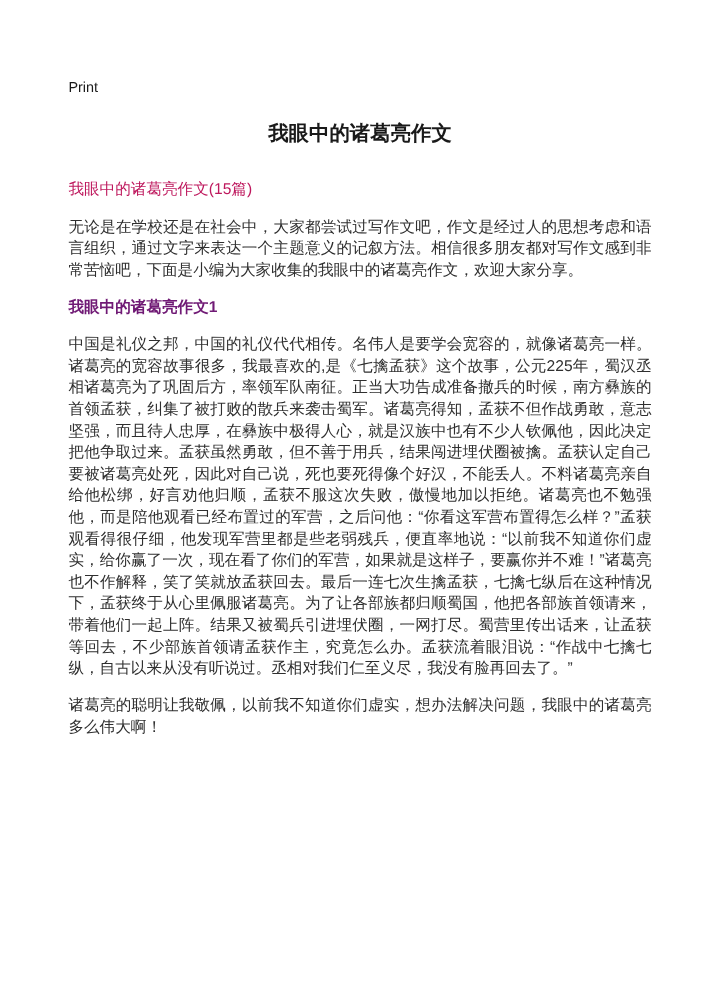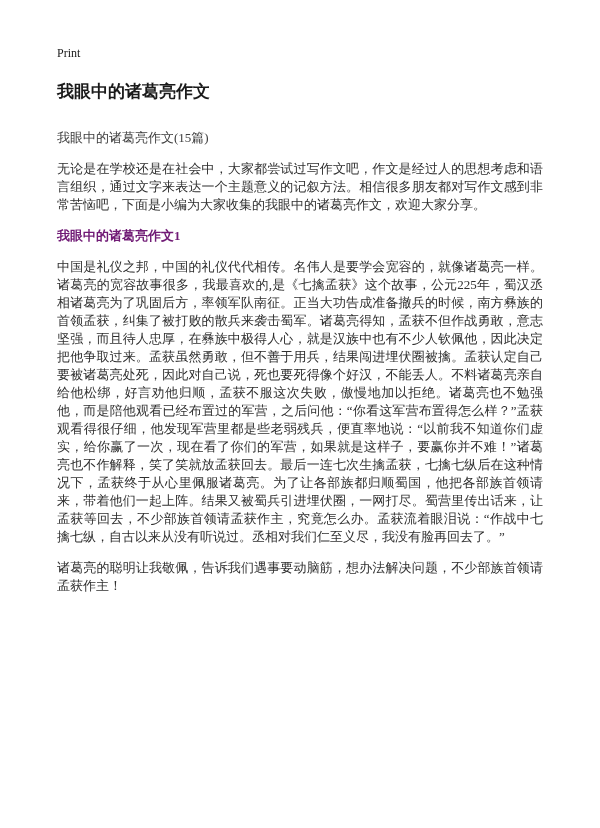--- a/index.html
+++ b/index.html
@@ -7,42 +7,42 @@
   body {
     width: 600px;
     height: 828px;
     background: #ffffff;
     overflow: hidden;
     font-family: "Liberation Sans", "DejaVu Sans", sans-serif;
   }
   .page {
     width: 100%;
     height: 100%;
-    padding: 46px 57px 30px 57px;
+    padding: 66px 57px 30px 57px;
     color: #2f2f2f;
-    font-family: Liberation Serif, serif;
   }
   .print-label {
     font-size: 12px;
     line-height: 14px;
     margin: 0 0 20px 0;
     color: #1a1a1a;
     cursor: pointer;
   }
   .doc-title {
     font-size: 17px;
     font-weight: 700;
+    text-align: center;
     margin: 0 0 26px 0;
     color: #1a1a1a;
   }
   .doc-subtitle {
     font-size: 13px;
     line-height: 18px;
     margin: 0 0 13px 0;
-    color: #404040;
+    color: #be185d;
   }
   .para {
     font-size: 13px;
     line-height: 18px;
     text-align: justify;
     margin: 0 0 13px 0;
     color: #2f2f2f;
   }
   .essay-heading {
     font-size: 13px;
@@ -63,16 +63,16 @@
 
   <p class="doc-subtitle">我眼中的诸葛亮作文(15篇)</p>
 
   <p class="para">无论是在学校还是在社会中，大家都尝试过写作文吧，作文是经过人的思想考虑和语言组织，通过文字来表达一个主题意义的记叙方法。相信很多朋友都对写作文感到非常苦恼吧，下面是小编为大家收集的我眼中的诸葛亮作文，欢迎大家分享。</p>
 
   <h2 class="essay-heading">我眼中的诸葛亮作文1</h2>
 
 
   <p class="para">中国是礼仪之邦，中国的礼仪代代相传。名伟人是要学会宽容的，就像诸葛亮一样。诸葛亮的宽容故事很多，我最喜欢的,是《七擒孟获》这个故事，公元225年，蜀汉丞相诸葛亮为了巩固后方，率领军队南征。正当大功告成准备撤兵的时候，南方彝族的首领孟获，纠集了被打败的散兵来袭击蜀军。诸葛亮得知，孟获不但作战勇敢，意志坚强，而且待人忠厚，在彝族中极得人心，就是汉族中也有不少人钦佩他，因此决定把他争取过来。孟获虽然勇敢，但不善于用兵，结果闯进埋伏圈被擒。孟获认定自己要被诸葛亮处死，因此对自己说，死也要死得像个好汉，不能丢人。不料诸葛亮亲自给他松绑，好言劝他归顺，孟获不服这次失败，傲慢地加以拒绝。诸葛亮也不勉强他，而是陪他观看已经布置过的军营，之后问他：“你看这军营布置得怎么样？”孟获观看得很仔细，他发现军营里都是些老弱残兵，便直率地说：“以前我不知道你们虚实，给你赢了一次，现在看了你们的军营，如果就是这样子，要赢你并不难！”诸葛亮也不作解释，笑了笑就放孟获回去。最后一连七次生擒孟获，七擒七纵后在这种情况下，孟获终于从心里佩服诸葛亮。为了让各部族都归顺蜀国，他把各部族首领请来，带着他们一起上阵。结果又被蜀兵引进埋伏圈，一网打尽。蜀营里传出话来，让孟获等回去，不少部族首领请孟获作主，究竟怎么办。孟获流着眼泪说：“作战中七擒七纵，自古以来从没有听说过。丞相对我们仁至义尽，我没有脸再回去了。”</p>
 
-  <p class="para">诸葛亮的聪明让我敬佩，告诉我们遇事要动脑筋，想办法解决问题，不少部族首领请孟获作主！</p>
+  <p class="para">诸葛亮的聪明让我敬佩，以前我不知道你们虚实，想办法解决问题，我眼中的诸葛亮多么伟大啊！</p>
 
 
 </div>
 
 </body></html>

